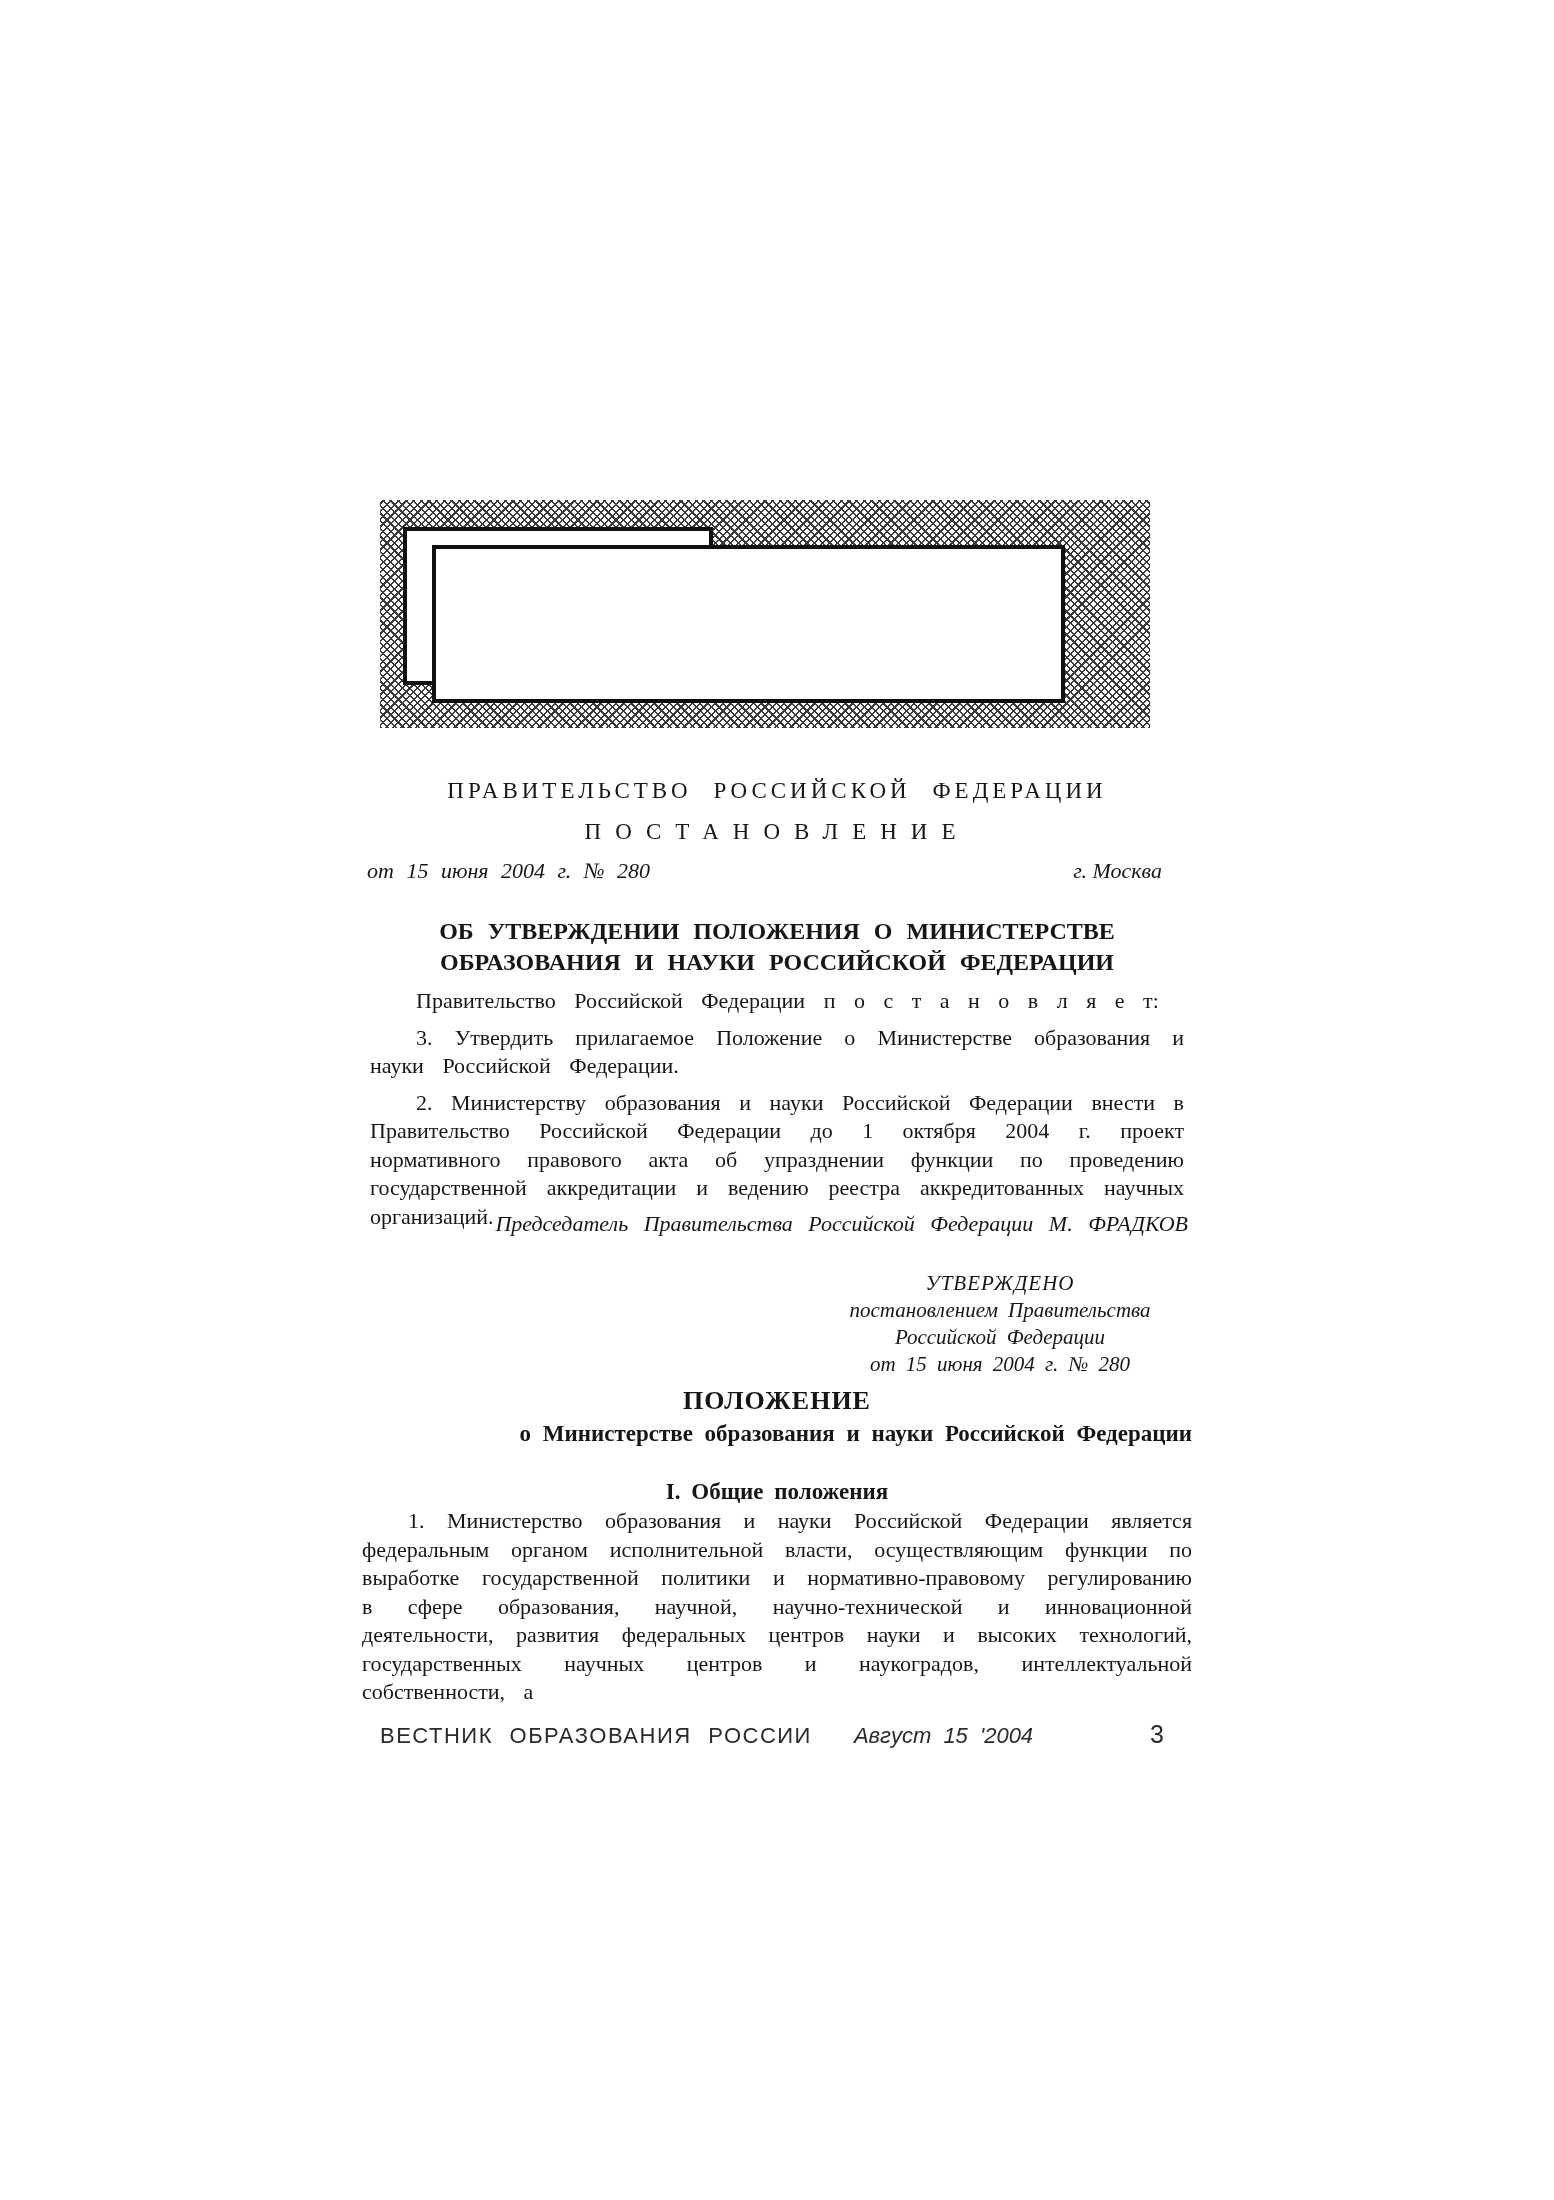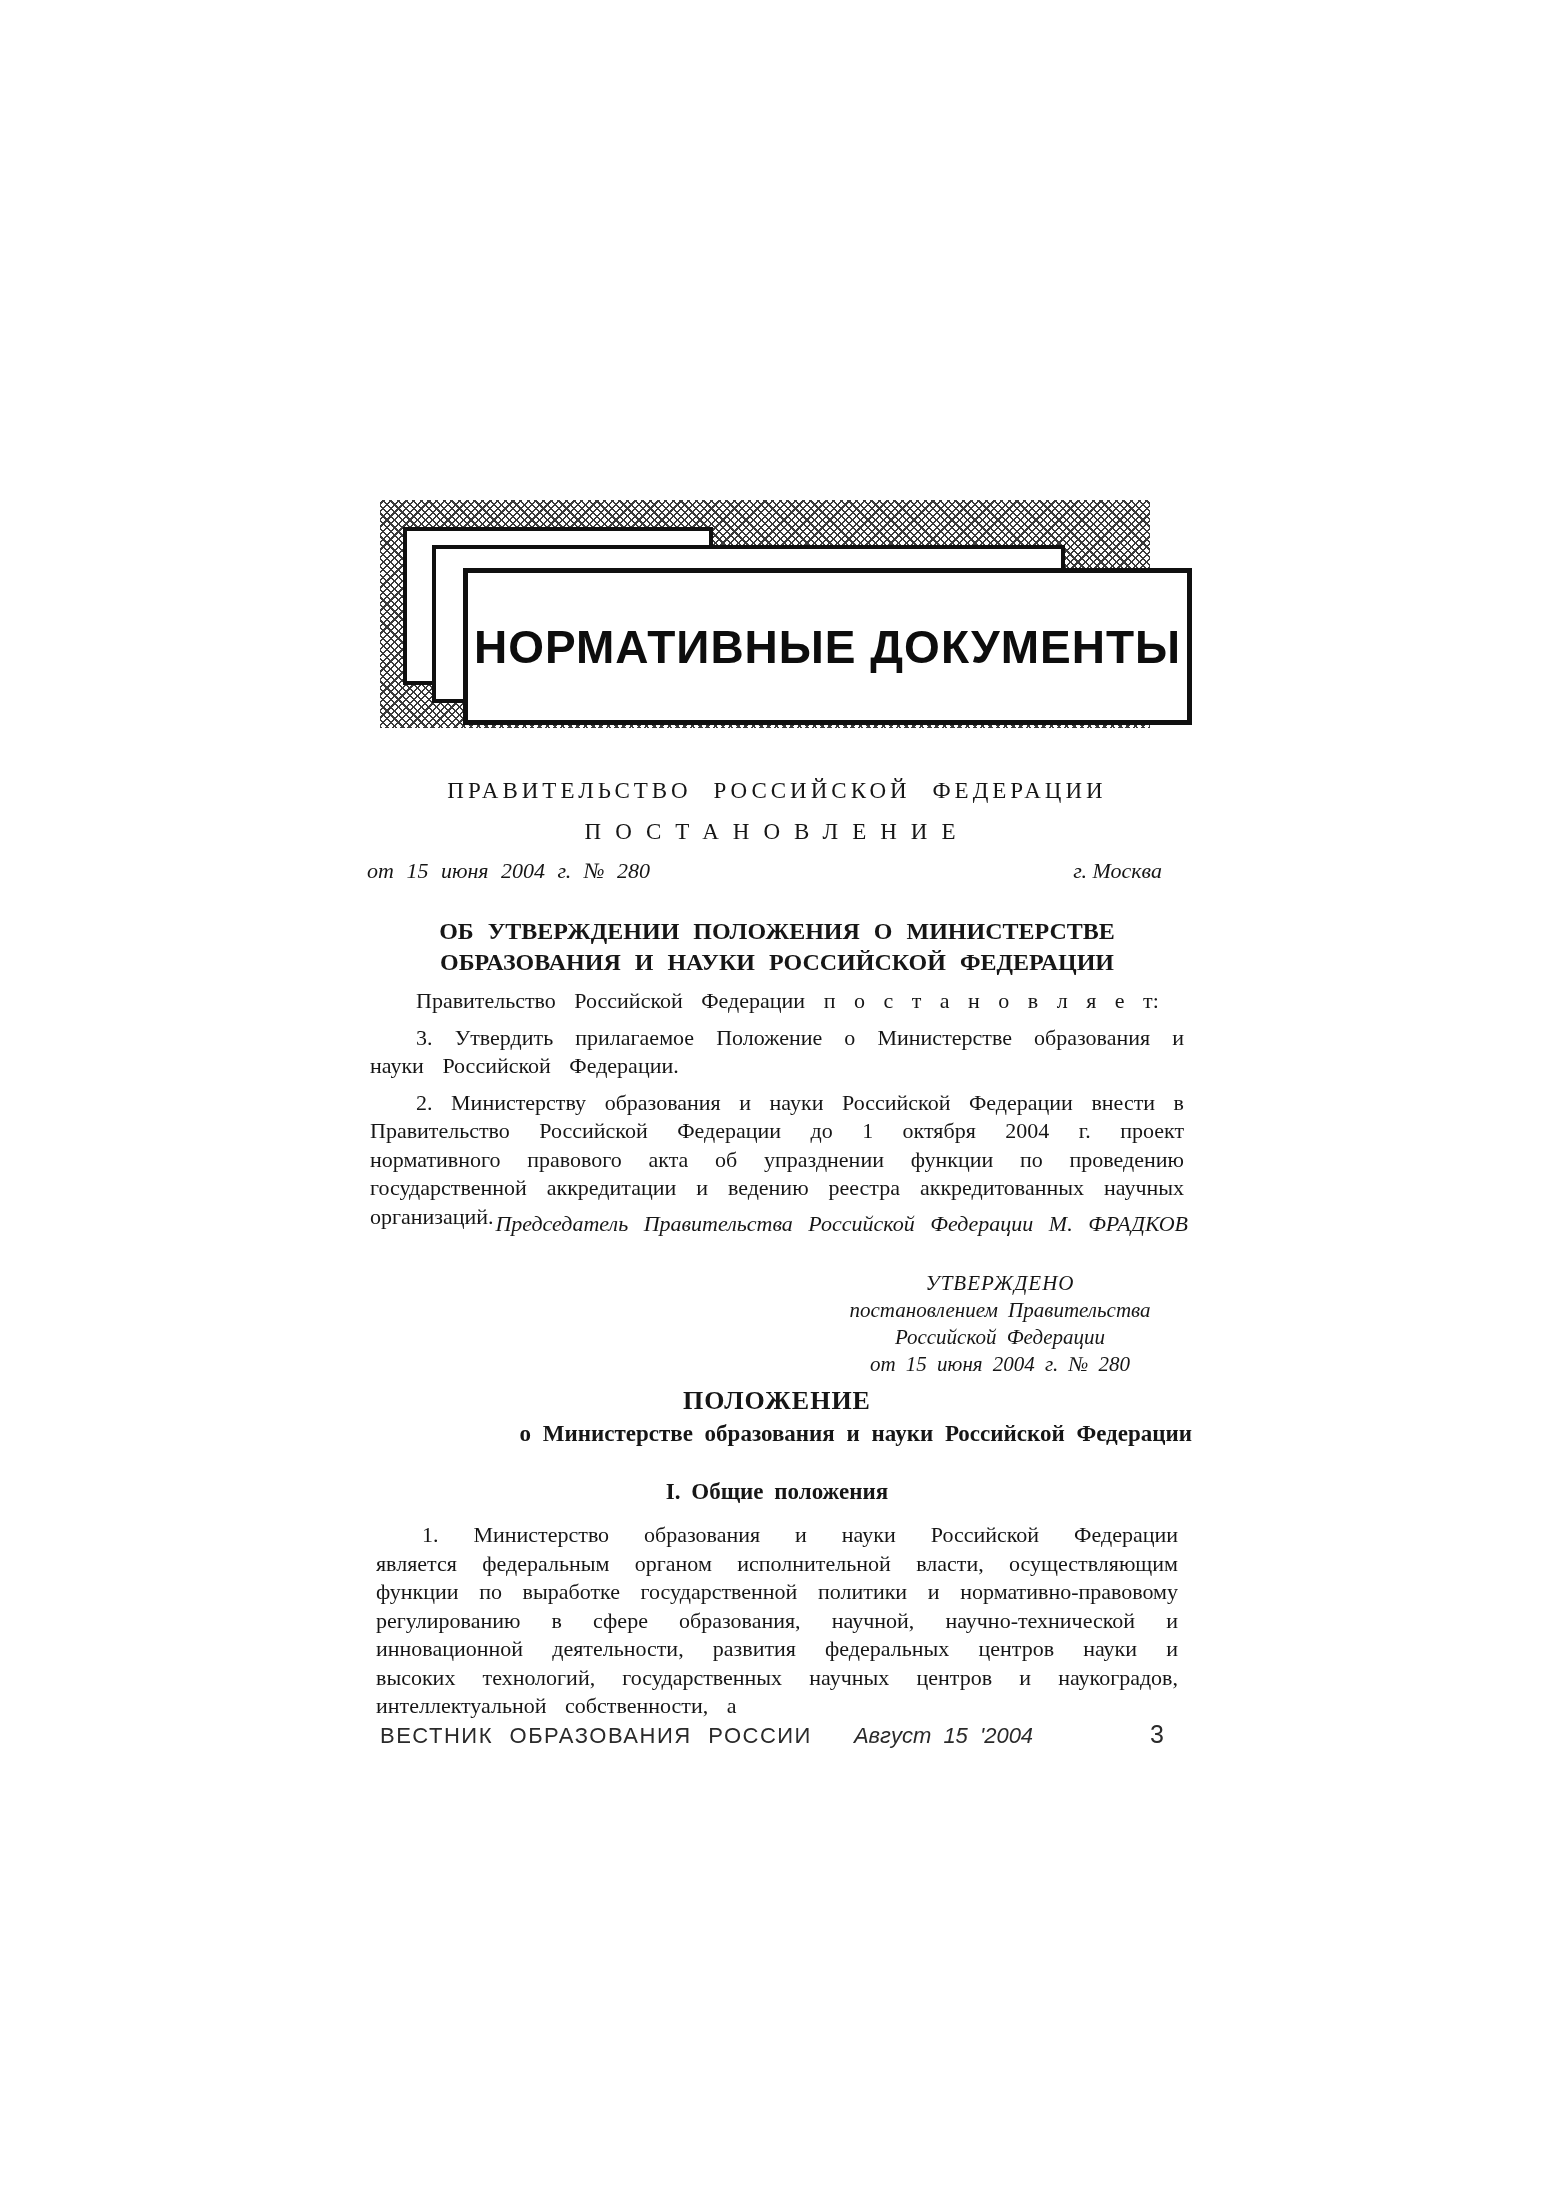--- a/index.html
+++ b/index.html
@@ -156,21 +156,21 @@
     word-spacing: 5px;
   }
   .regulation-body {
     position: absolute;
     left: 362px; top: 1507px; width: 830px;
     font-size: 22px;
     line-height: 28.5px;
     text-align: justify;
     word-spacing: 13px;
   }
-  .regulation-body p { margin: 14px; text-indent: 46px; }
+  .regulation-body p { margin: 0; text-indent: 46px; }
 
   
   .page-footer {
     position: absolute;
     left: 362px; top: 1720px; width: 830px;
     display: flex;
     align-items: baseline;
     font-family: "Liberation Sans", sans-serif;
     font-size: 22px;
     color: #2a2a2a;
@@ -182,23 +182,20 @@
   .page-number  { margin-left: auto; margin-right: 28px; font-size: 25px; }
 </style>
 </head>
 <body>
 
 <div class="page">
 
   <div class="banner-hatch"></div>
   <div class="card card-back"></div>
   <div class="card card-mid"></div>
-  <div class="card card-front">
-    <span class="banner-title">НОРМАТИВНЫЕ ДОКУМЕНТЫ</span>
-  </div>
 
   <div class="authority">ПРАВИТЕЛЬСТВО РОССИЙСКОЙ ФЕДЕРАЦИИ</div>
 
   <div class="doc-type">ПОСТАНОВЛЕНИЕ</div>
 
   <div class="date-place-row">
     <span class="date-number">от 15 июня 2004 г. № 280</span>
     <span class="place">г. Москва</span>
   </div>
 

